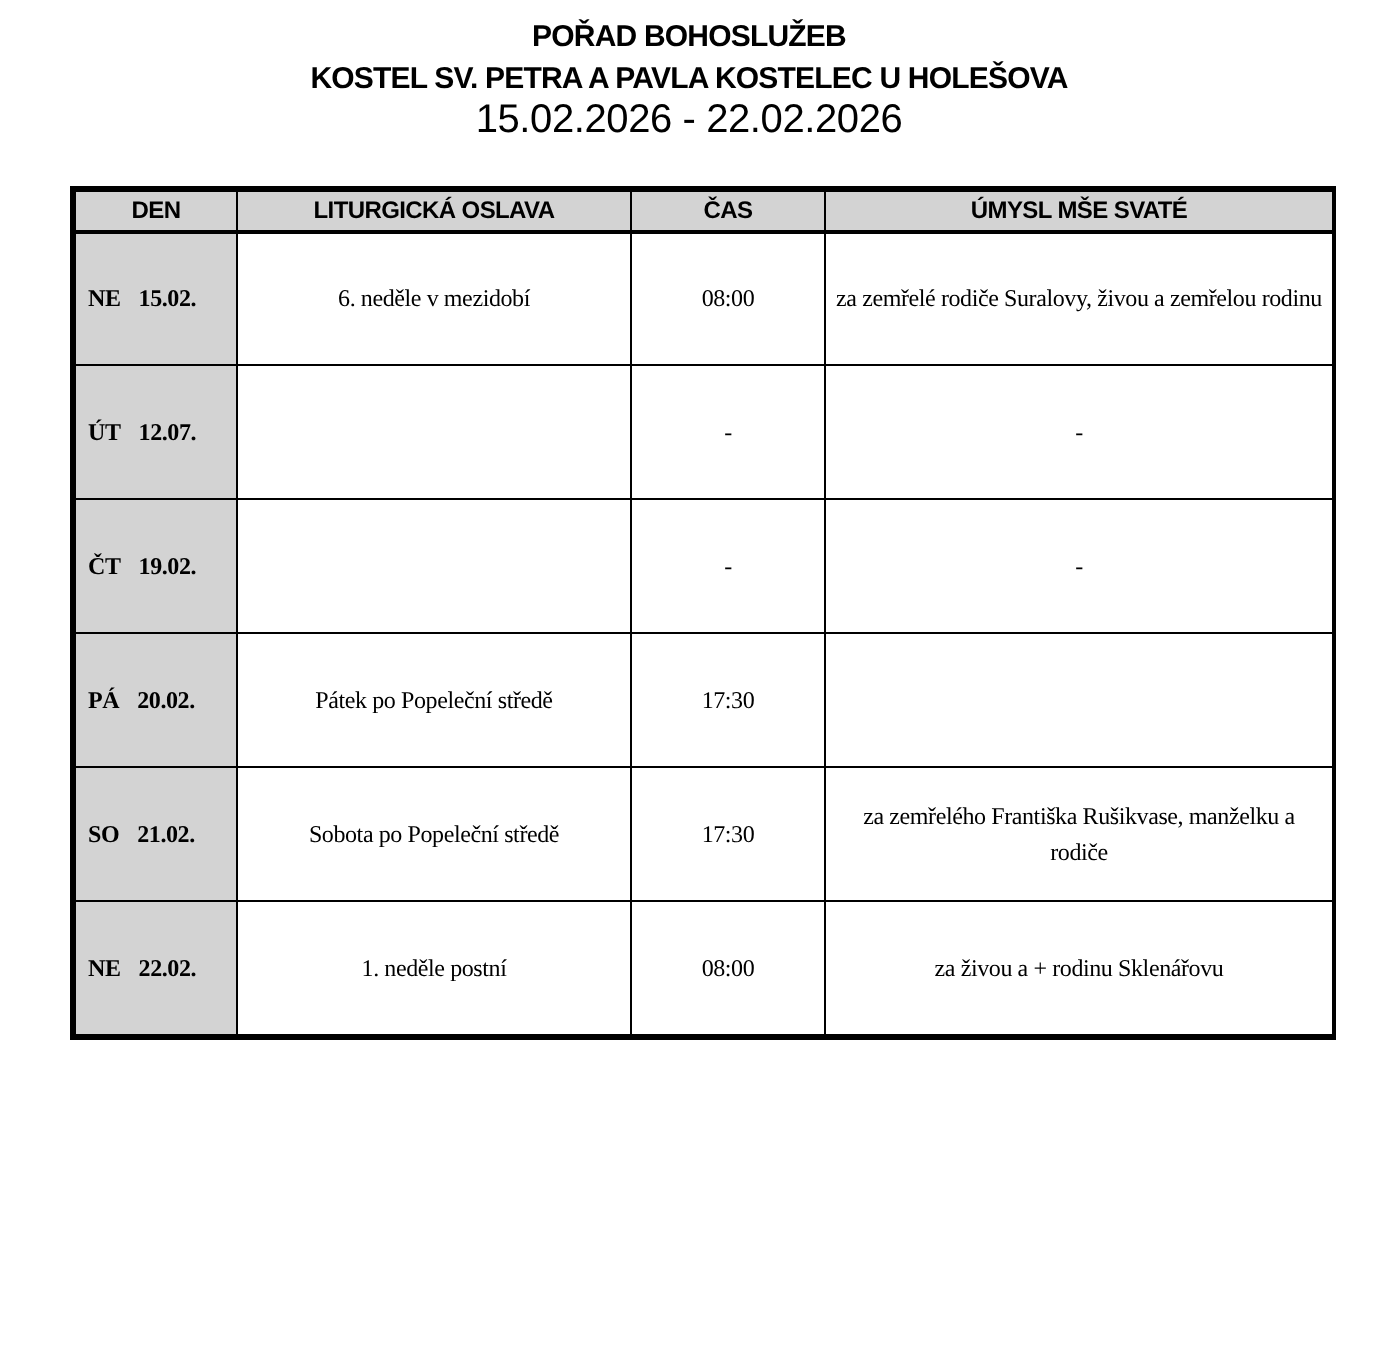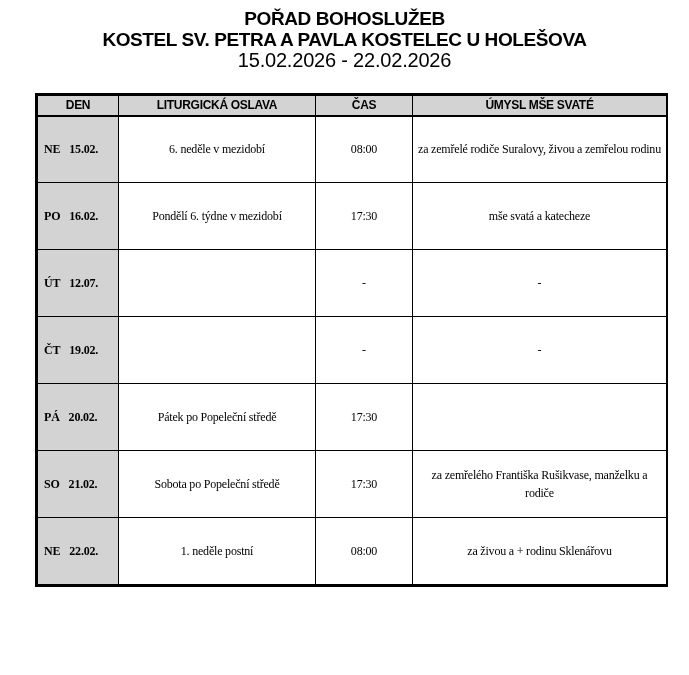--- a/index.html
+++ b/index.html
@@ -23,21 +23,21 @@
   }
   .title-block {
     position: absolute;
     top: 8px;
     left: 0;
     width: 689px;
     text-align: center;
     letter-spacing: -0.4px;
   }
   .title-line1, .title-line2 {
-    font-size: 19px;
+    font-size: 15px;
     font-weight: bold;
     line-height: 21px;
   }
   .title-line3 {
     font-size: 20px;
     font-weight: normal;
     line-height: 21px;
     letter-spacing: -0.2px;
   }
   .table-wrap {
@@ -115,28 +115,20 @@
       <tbody>
   <tr>
     <td class="day-cell">
       <span class="day">NE</span><span class="date">15.02.</span>
     </td>
     <td class="celebration-cell">6. neděle v mezidobí</td>
     <td class="time-cell">08:00</td>
     <td class="intention-cell">za zemřelé rodiče Suralovy, živou a zemřelou rodinu</td>
   </tr>
 
-  <tr>
-    <td class="day-cell">
-      <span class="day">PO</span><span class="date">16.02.</span>
-    </td>
-    <td class="celebration-cell">Pondělí 6. týdne v mezidobí</td>
-    <td class="time-cell">17:30</td>
-    <td class="intention-cell">mše svatá a katecheze</td>
-  </tr>
 
   <tr>
     <td class="day-cell">
       <span class="day">ÚT</span><span class="date">12.07.</span>
     </td>
     <td class="celebration-cell"></td>
     <td class="time-cell">-</td>
     <td class="intention-cell">-</td>
   </tr>
 

